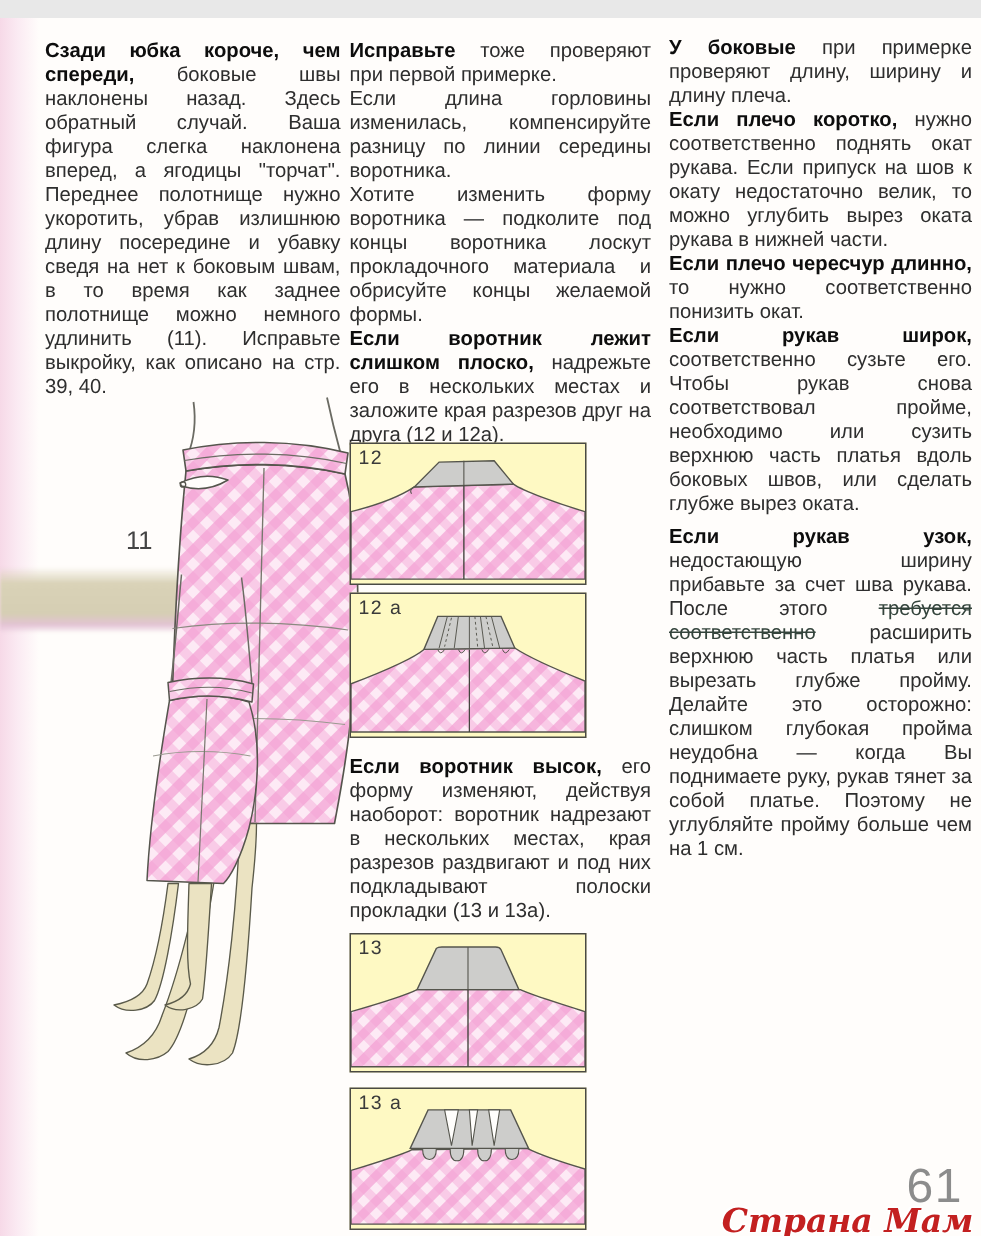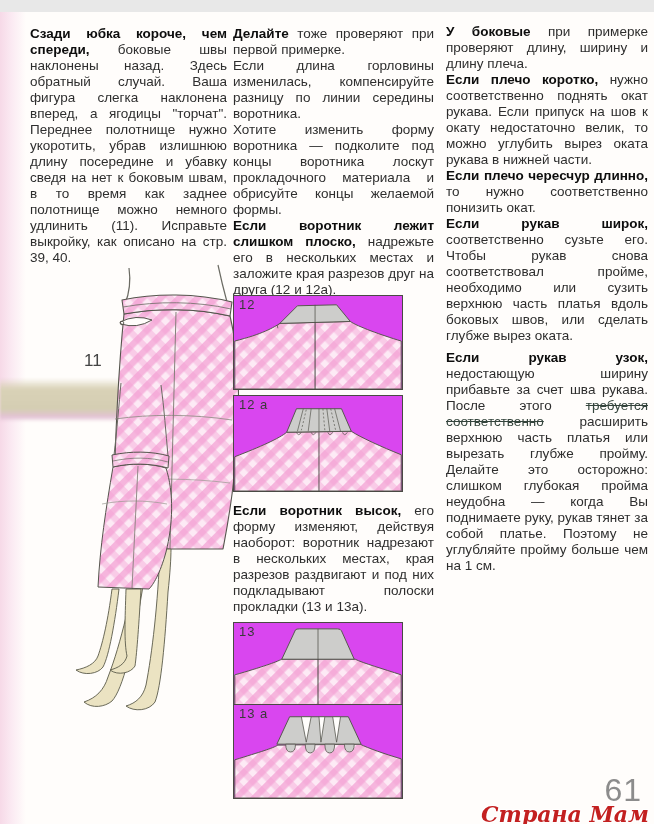--- a/index.html
+++ b/index.html
@@ -26,32 +26,32 @@
   .col p + p{margin-top:0px;}
   .col b{color:#0d0d0d;}
   .gap-before{margin-top:6px !important;}
   .strike{text-decoration:line-through;color:#34443c;}
   .col1{left:30px;top:14px;width:197px;}
   .col2{left:233px;top:14px;width:201px;}
   .col2b{left:233px;top:491px;width:201px;}
   .col3{left:446px;top:12px;width:202px;}
   
   .figbox{
-    position:absolute;left:233px;width:170px;
-    border:1px solid #4a4a44;background:#d946ef;box-sizing:border-box;
+    position:absolute;left:233px;width:158px;
+    border:1px solid #4a4a44;background:#fef9c3;box-sizing:border-box;
   }
   .figbox .figlabel{
     position:absolute;left:5px;top:1px;font-size:13px;color:#3a3a3a;
     letter-spacing:1px;z-index:2;
   }
   .figbox svg{display:block;width:100%;height:100%;}
   #fig12{top:283px;height:95px;}
   #fig12a{top:383px;height:97px;}
   #fig13{top:610px;height:93px;}
-  #fig13a{top:692px;height:95px;}
+  #fig13a{top:713px;height:95px;}
   
   .fig11{position:absolute;left:0;top:240px;width:240px;height:584px;}
   .fig11 svg{display:block;width:100%;height:100%;}
   
   .page-number{
     position:absolute;right:12px;top:760px;font-size:32px;color:#8c8c8c;
     letter-spacing:1px;
   }
   .watermark{
     position:absolute;right:5px;top:789px;
@@ -121,21 +121,21 @@
         <path d="M138,214 L132,336" fill="none" stroke="#77776d" stroke-width="0.8"></path>
 
         <path d="M112,337 C108,368 103,390 98,404 C95,412 86,416 76,418 C84,424 98,422 103,415 C109,404 115,370 119,337 Z" fill="#ebe3c2" stroke="#5a5a4a" stroke-width="0.9"></path>
         <path d="M126,337 C125,368 124,390 127,404 C125,412 118,416 110,418 C118,424 131,421 135,414 C137,400 139,370 141,337 Z" fill="#ebe3c2" stroke="#5a5a4a" stroke-width="0.9"></path>
       </g>
       <text x="84" y="114" font-size="17" fill="#444">11</text>
     </svg>
   </div>
 
   <div class="col col2">
-    <p><b>Делайте</b><span> тоже проверяют при первой примерке.</span></p>
+    <p><b>Исправьте</b><span> тоже проверяют при первой примерке.</span></p>
     <p>Если длина горловины изменилась, компенсируйте разницу по линии середины воротника.</p>
     <p>Хотите изменить форму воротника — подколите под концы воротника лоскут прокладочного материала и обрисуйте концы желаемой формы.</p>
     <p><b>Если воротник лежит слишком плоско,</b><span> надрежьте его в нескольких местах и заложите края разрезов друг на друга (12 и 12а).</span></p>
   </div>
 
   <div class="figbox" id="fig12">
     <span class="figlabel">12</span>
     <svg viewBox="0 0 170 95">
       <path d="M0,46 C28,39 40,32 46,28 L118,26 C125,31 150,40 170,46 L170,95 L0,95 Z" fill="url(#gingham)" stroke="#55554d" stroke-width="1"></path>
       <path d="M64,10 L104,9 L118,26 L46,28 Z" fill="#cdcdcb" stroke="#55554d" stroke-width="1"></path>

